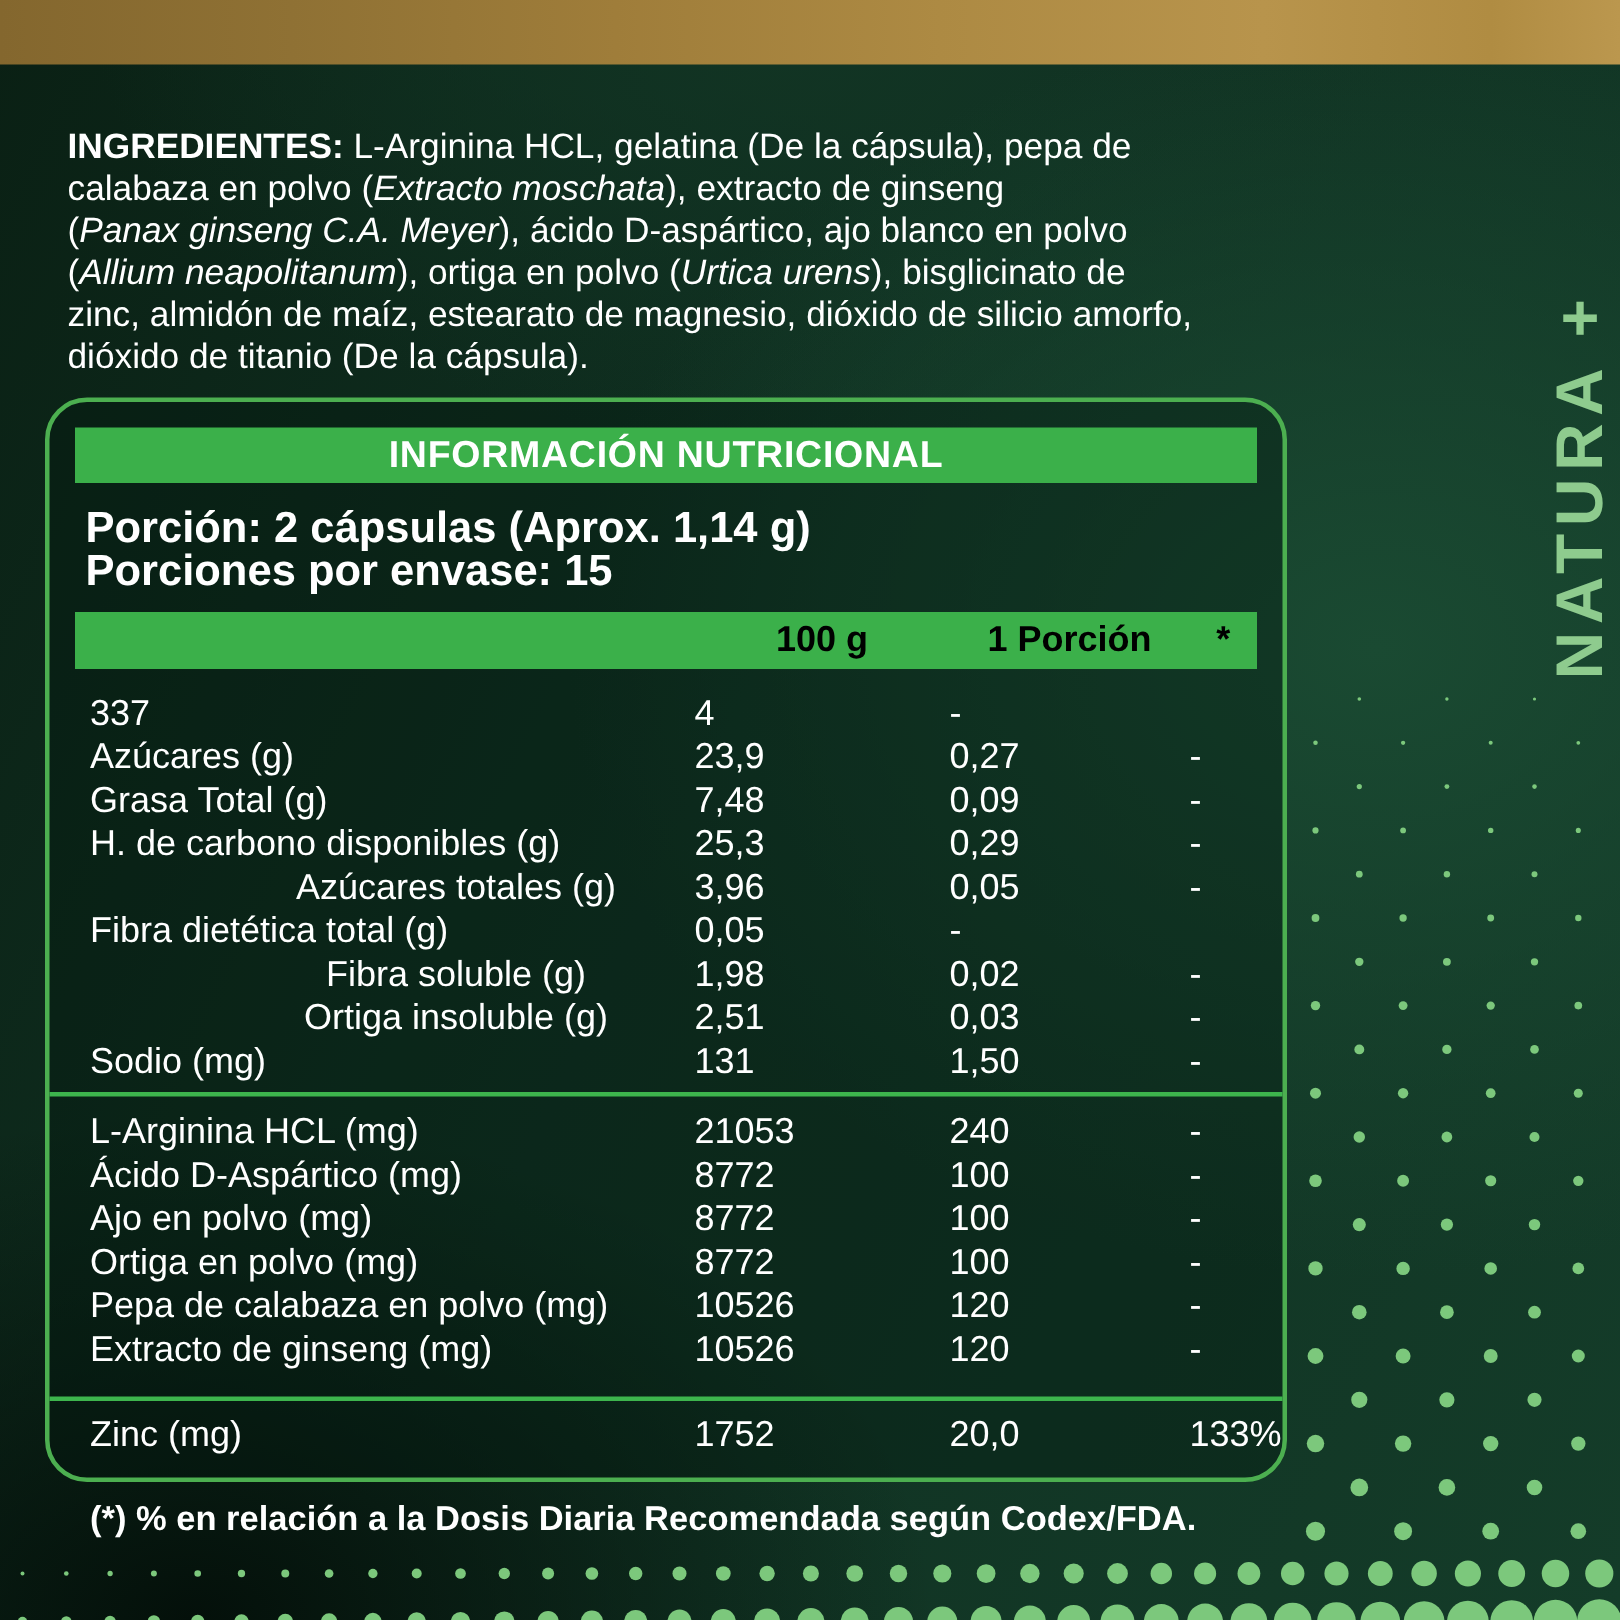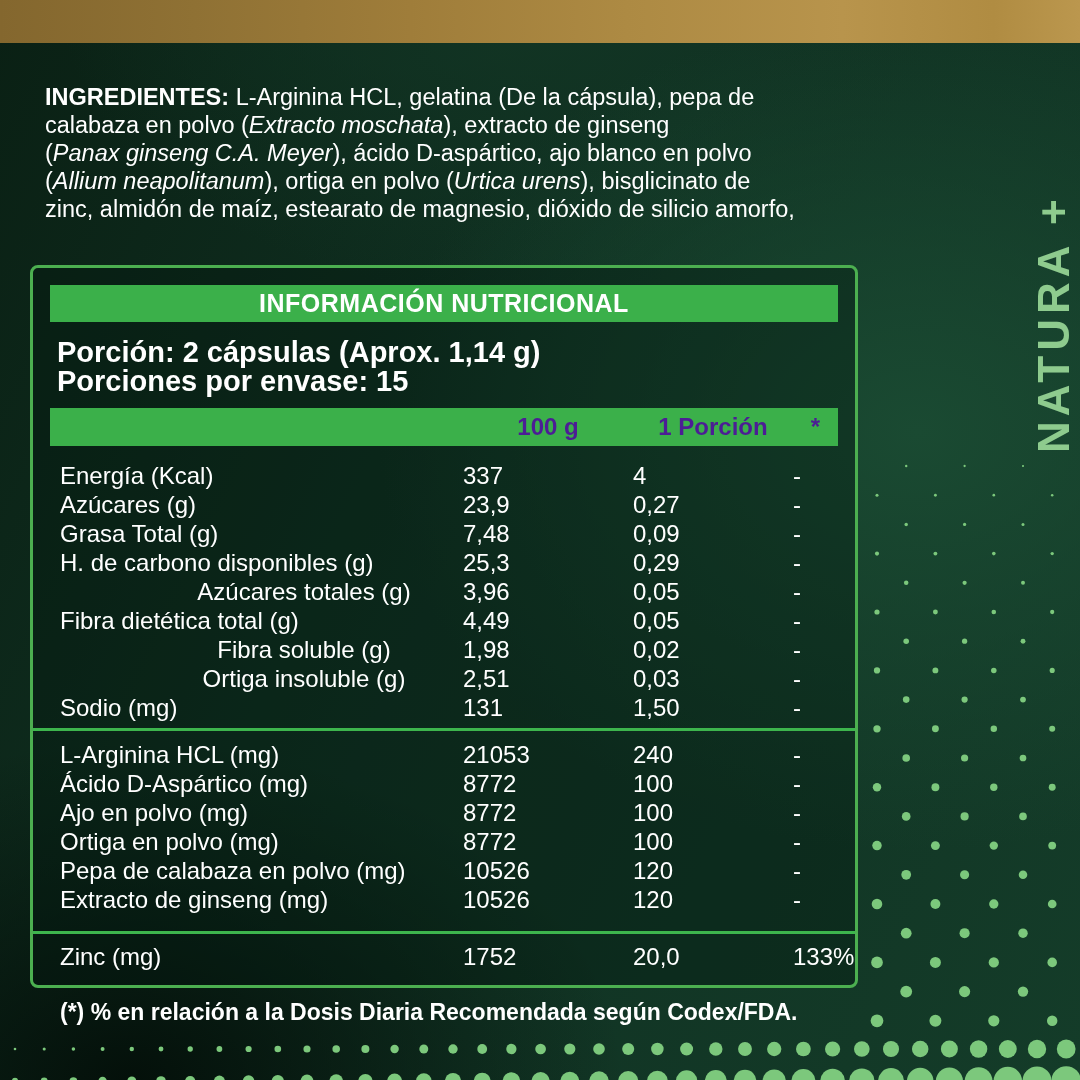--- a/index.html
+++ b/index.html
@@ -26,33 +26,33 @@
     color:#8ecb8e;text-align:center;
   }
 
   .ingredients{position:absolute;left:45px;top:84px;width:830px;font-size:23.5px;line-height:27.9px;}
   .ing-line{white-space:nowrap;}
   .ing-line .b{font-weight:bold;}
   .ing-line .i{font-style:italic;}
 
   .panel{
     position:absolute;left:30px;top:265px;width:828px;height:723px;
-    border:3px solid #4caf50;border-radius:8px;box-sizing:border-box;
+    border:3px solid #4caf50;border-radius:28px;box-sizing:border-box;
     background:rgba(4,22,14,0.35);
   }
   .banner{
     margin:17px 17px 0 17px;height:37px;background:#3bb04a;
     display:flex;align-items:center;justify-content:center;
     font-size:25px;font-weight:bold;letter-spacing:0.5px;color:#ffffff;
   }
   .serving{margin:16px 0 0 24px;font-size:29px;line-height:29px;font-weight:bold;}
   .band{
     margin:12px 17px 0 17px;height:38px;background:#3bb04a;
     display:grid;grid-template-columns:413px 170px 160px 45px;align-items:center;
-    font-size:24px;font-weight:bold;color:#4c1d95;
+    font-size:24px;font-weight:bold;color:#000000;
   }
   .band .bc{text-align:center;}
   .rows{margin-top:16px;}
   .trow{
     display:grid;grid-template-columns:403px 170px 160px 45px;
     padding-left:27px;height:28.9px;align-items:center;font-size:24px;
   }
   .trow .tlabel{white-space:nowrap;}
   .trow.indent .tlabel{padding-left:85px;text-align:center;}
   .trow .tv,.trow .tp{}
@@ -217,39 +217,39 @@
     <div class="gold-bar"></div>
 
     <div class="natura">NATURA +</div>
 
     <div class="ingredients">
         <div class="ing-line"><span class="b">INGREDIENTES: </span><span>L-Arginina HCL, gelatina (De la cápsula), pepa de</span></div>
         <div class="ing-line"><span>calabaza en polvo (</span><span class="i">Extracto moschata</span><span>), extracto de ginseng</span></div>
         <div class="ing-line"><span>(</span><span class="i">Panax ginseng C.A. Meyer</span><span>), ácido D-aspártico, ajo blanco en polvo</span></div>
         <div class="ing-line"><span>(</span><span class="i">Allium neapolitanum</span><span>), ortiga en polvo (</span><span class="i">Urtica urens</span><span>), bisglicinato de</span></div>
         <div class="ing-line"><span>zinc, almidón de maíz, estearato de magnesio, dióxido de silicio amorfo,</span></div>
+        <div class="ing-line"><span>dióxido de titanio (De la cápsula).</span></div>
       </div>
 
     <div class="panel">
       <div class="banner">
         <span>INFORMACIÓN NUTRICIONAL</span>
       </div>
       <div class="serving">
         <div>Porción: 2 cápsulas (Aprox. 1,14 g)</div>
         <div>Porciones por envase: 15</div>
       </div>
       <div class="band">
         <span></span>
         <span class="bc">100 g</span>
         <span class="bc">1 Porción</span>
         <span class="bc">*</span>
       </div>
       <div class="rows">
           <div class="trow">
-            <span class="tlabel">Energía (Kcal)</span>
             <span class="tv">337</span>
             <span class="tv">4</span>
             <span class="tp">-</span>
           </div>
           <div class="trow">
             <span class="tlabel">Azúcares (g)</span>
             <span class="tv">23,9</span>
             <span class="tv">0,27</span>
             <span class="tp">-</span>
           </div>
@@ -266,21 +266,20 @@
             <span class="tp">-</span>
           </div>
           <div class="trow indent">
             <span class="tlabel">Azúcares totales (g)</span>
             <span class="tv">3,96</span>
             <span class="tv">0,05</span>
             <span class="tp">-</span>
           </div>
           <div class="trow">
             <span class="tlabel">Fibra dietética total (g)</span>
-            <span class="tv">4,49</span>
             <span class="tv">0,05</span>
             <span class="tp">-</span>
           </div>
           <div class="trow indent">
             <span class="tlabel">Fibra soluble (g)</span>
             <span class="tv">1,98</span>
             <span class="tv">0,02</span>
             <span class="tp">-</span>
           </div>
           <div class="trow indent">

